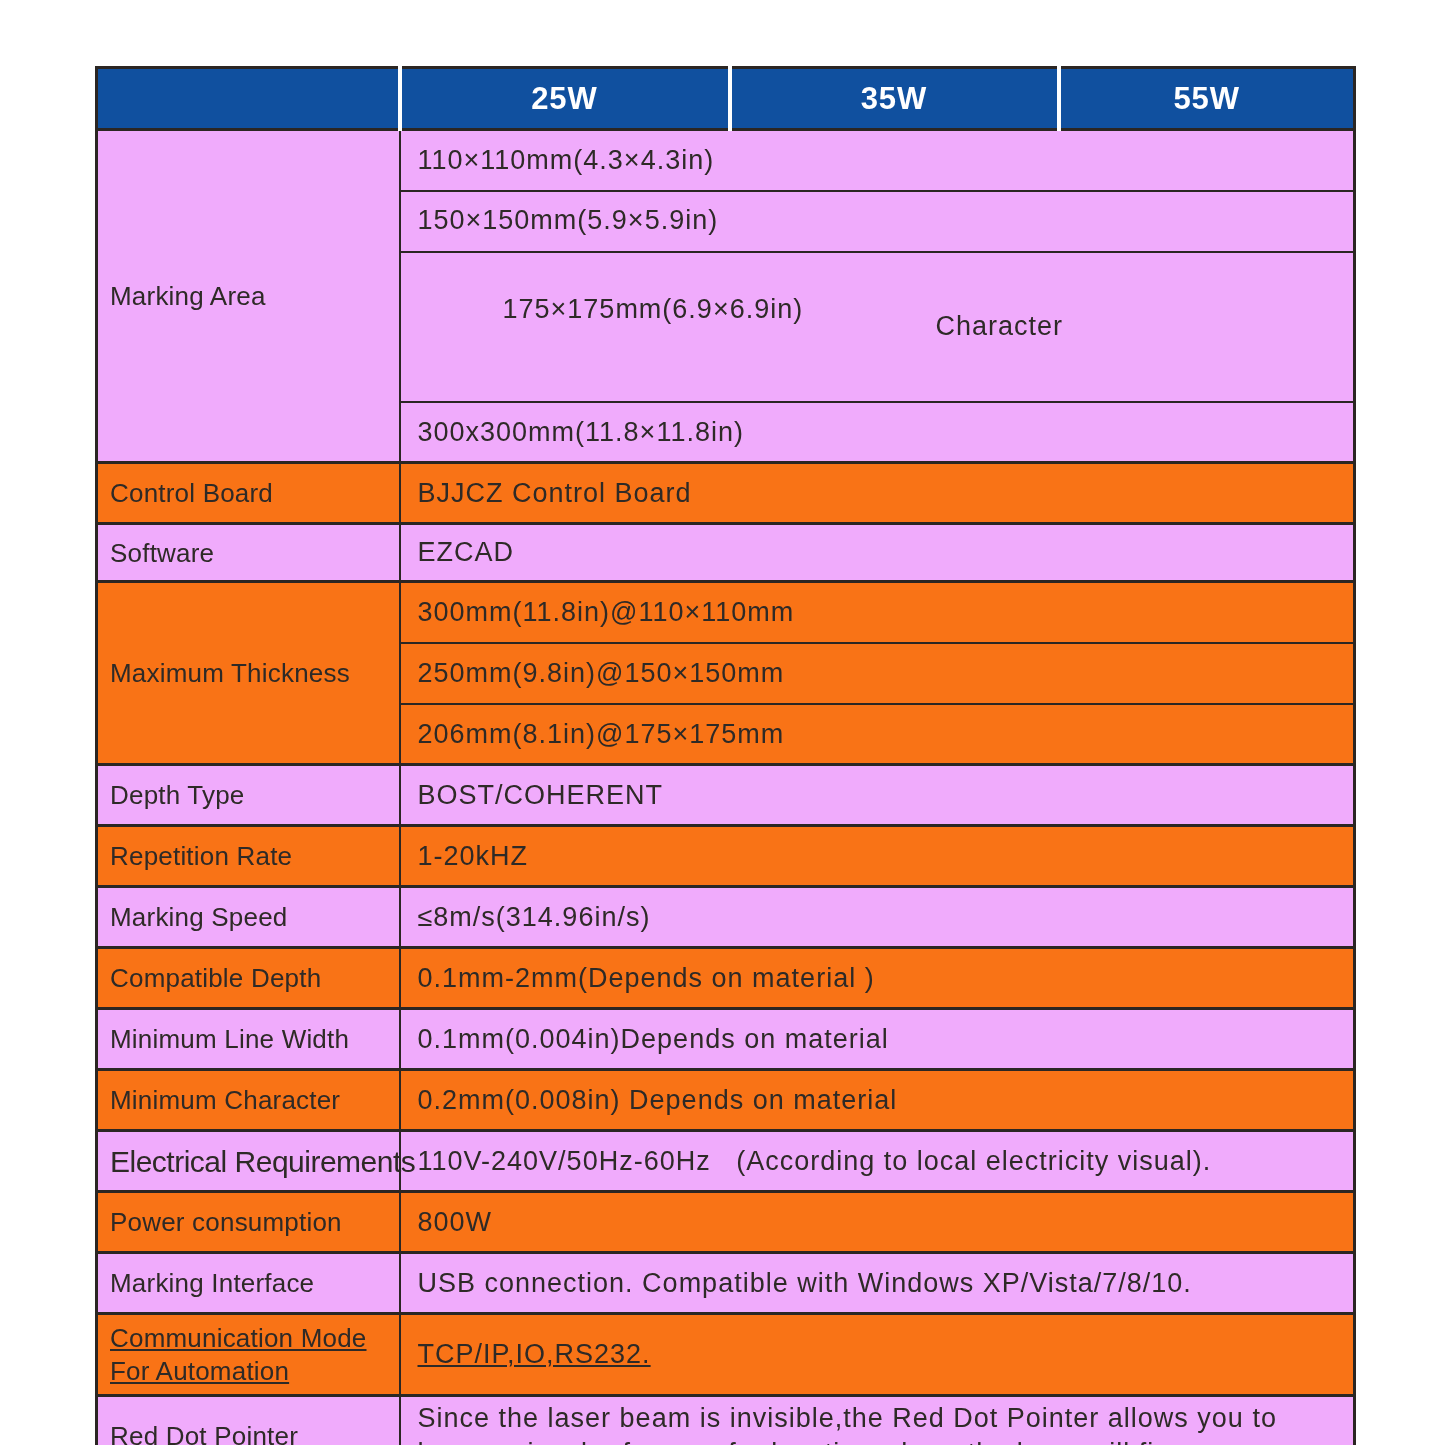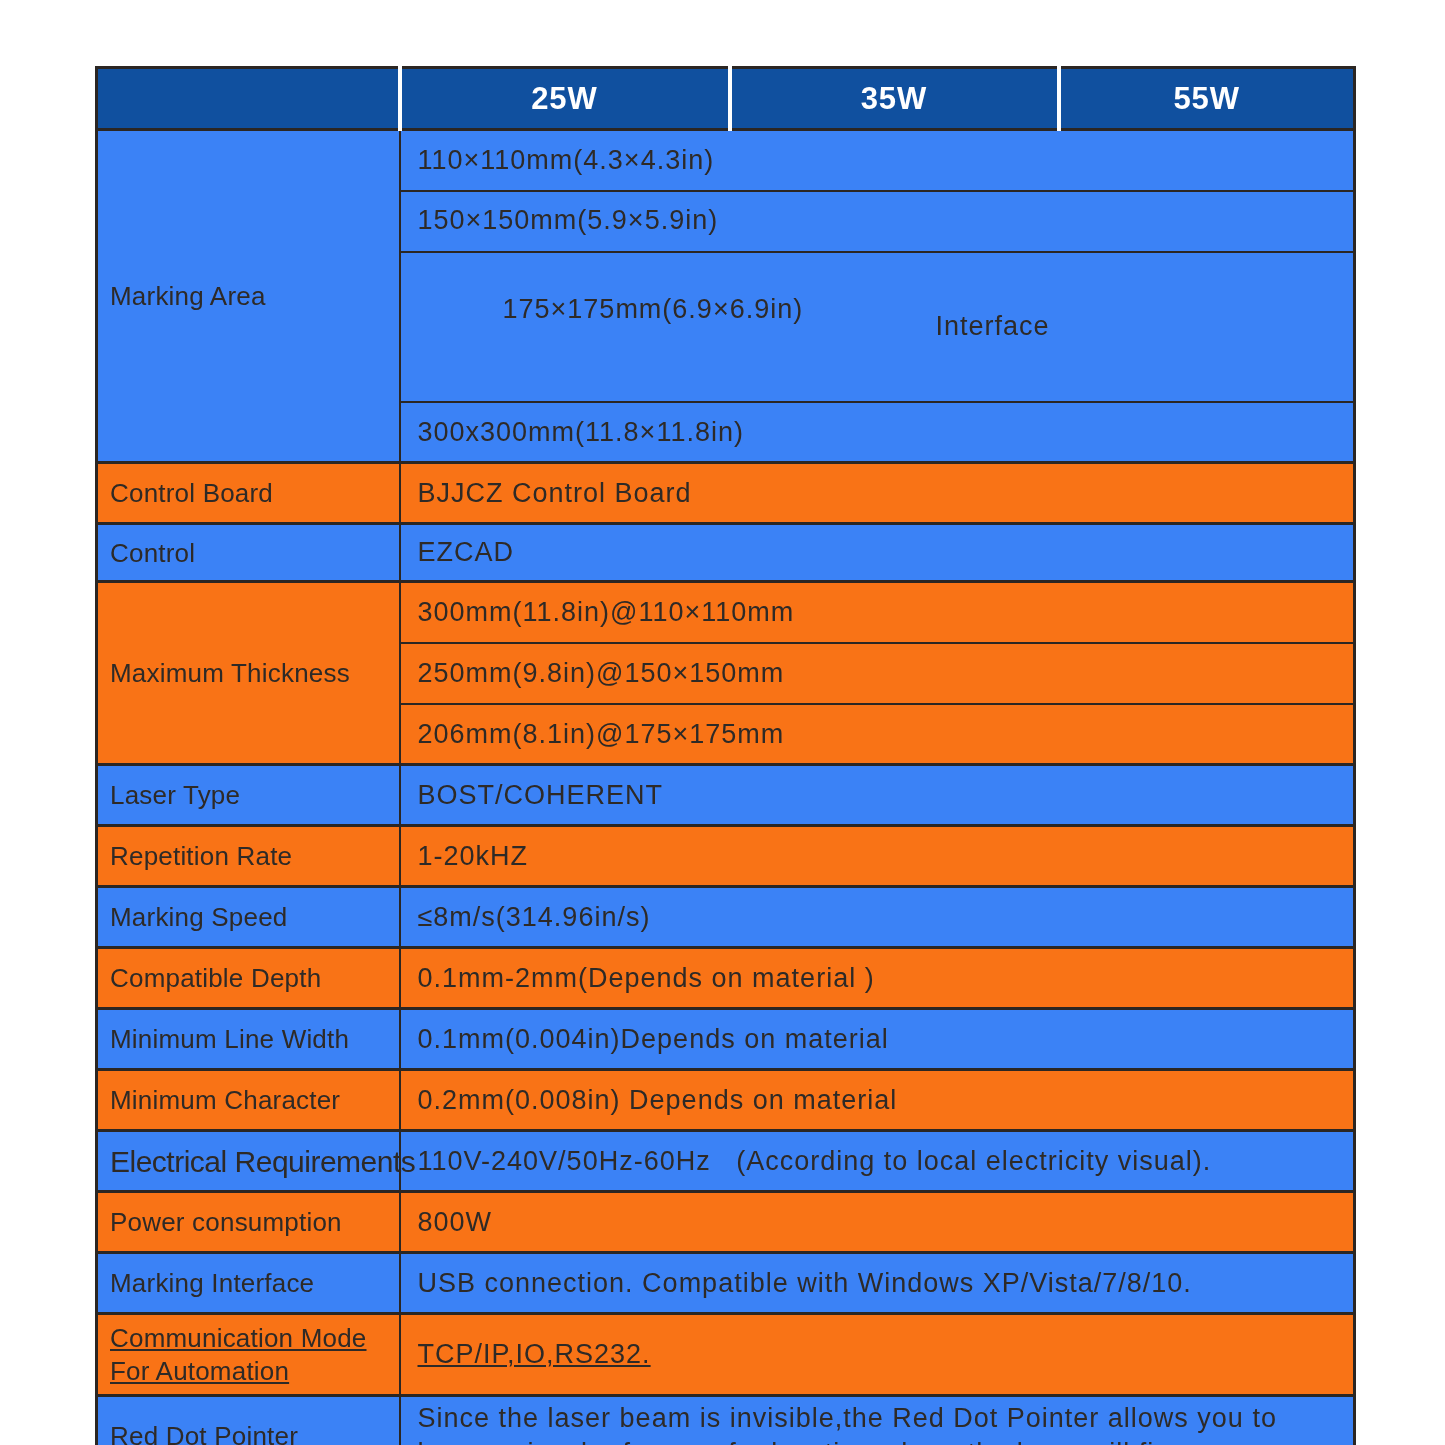--- a/index.html
+++ b/index.html
@@ -67,21 +67,21 @@
     letter-spacing: 1px;
     text-align: left;
     white-space: pre-wrap;
     line-height: 1.3;
   }
   tr { height: 61px; }
   tr.h58 { height: 58px; }
   tr.h82 { height: 82px; text-decoration: underline; }
   tr.h75 { height: 75px; }
   tr.gray > td { background: #f97316; }
-  tr.white > td { background: #3b82f6; }
+  tr.white > td { background: #f0abfc; }
   tr.major > td { border-top-width: 3px; }
 
   td.rel { position: relative; }
   span.optional {
     position: absolute;
     left: 535px;
     top: 50%;
     transform: translateY(-50%);
     letter-spacing: 1px;
   }
@@ -109,50 +109,50 @@
       <tr class="white major">
         <td class="label" rowspan="4">Marking Area</td>
         <td class="value" colspan="3">110×110mm(4.3×4.3in)</td>
       </tr>
       <tr class="white">
         <td class="value" colspan="3">150×150mm(5.9×5.9in)</td>
       </tr>
       <tr class="white">
         <td class="value rel" colspan="3">
           <span>175×175mm(6.9×6.9in)</span>
-          <span class="optional">Interface</span>
+          <span class="optional">Character</span>
         </td>
       </tr>
       <tr class="white">
         <td class="value" colspan="3">300x300mm(11.8×11.8in)</td>
       </tr>
 
       <tr class="gray major">
         <td class="label">Control Board</td>
         <td class="value" colspan="3">BJJCZ Control Board</td>
       </tr>
 
       <tr class="white major h58">
-        <td class="label">Control</td>
+        <td class="label">Software</td>
         <td class="value" colspan="3">EZCAD</td>
       </tr>
 
       <tr class="gray major">
         <td class="label" rowspan="3">Maximum Thickness</td>
         <td class="value" colspan="3">300mm(11.8in)@110×110mm</td>
       </tr>
       <tr class="gray">
         <td class="value" colspan="3">250mm(9.8in)@150×150mm</td>
       </tr>
       <tr class="gray">
         <td class="value" colspan="3">206mm(8.1in)@175×175mm</td>
       </tr>
 
       <tr class="white major">
-        <td class="label">Laser Type</td>
+        <td class="label">Depth Type</td>
         <td class="value" colspan="3">BOST/COHERENT</td>
       </tr>
 
       <tr class="gray major">
         <td class="label">Repetition Rate</td>
         <td class="value" colspan="3">1-20kHZ</td>
       </tr>
 
       <tr class="white major">
         <td class="label">Marking Speed</td>

